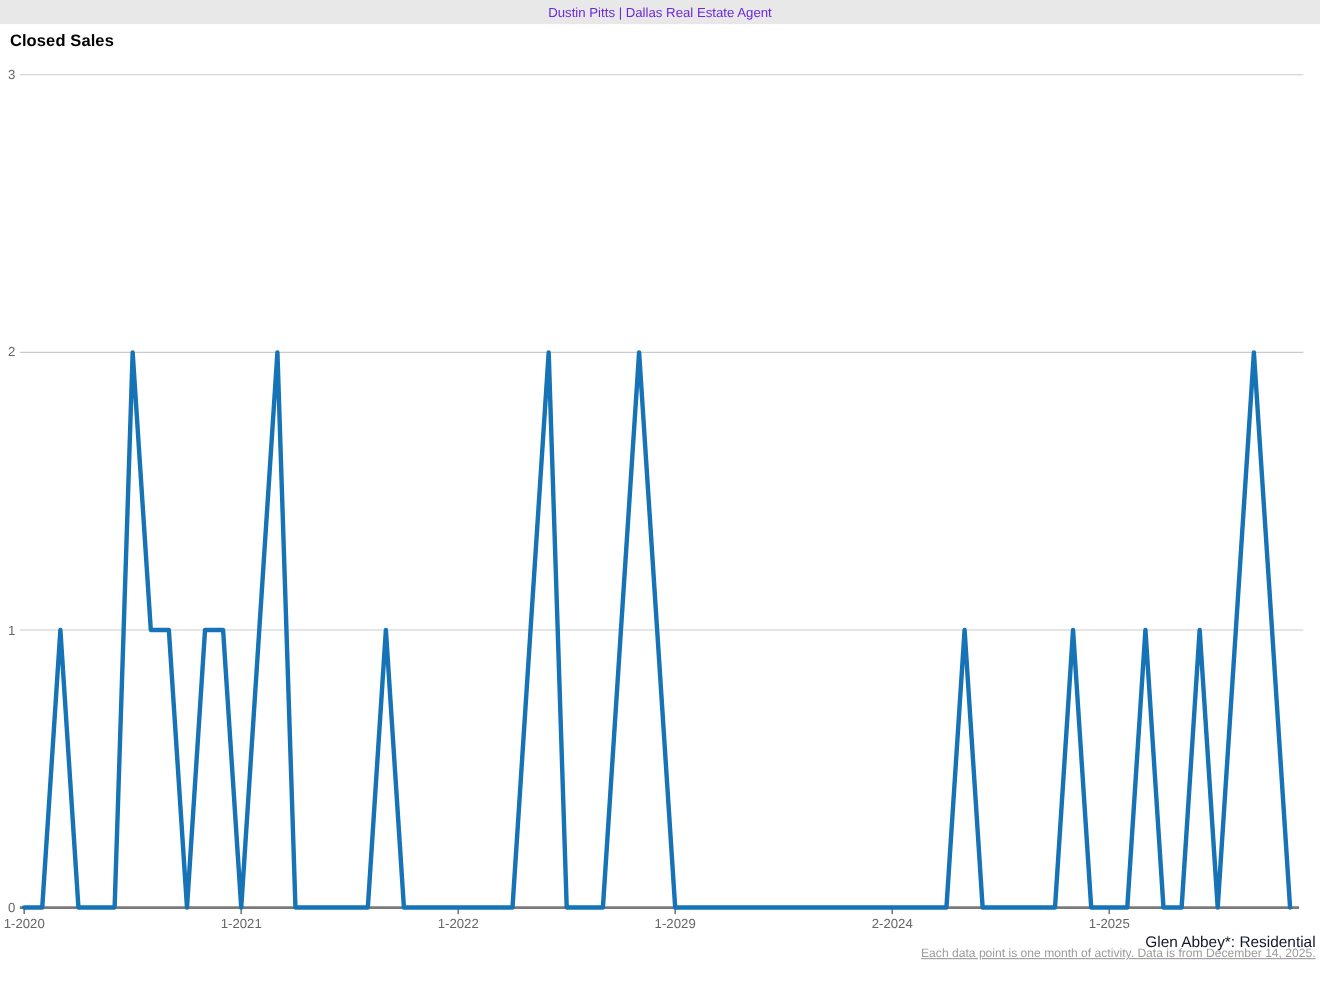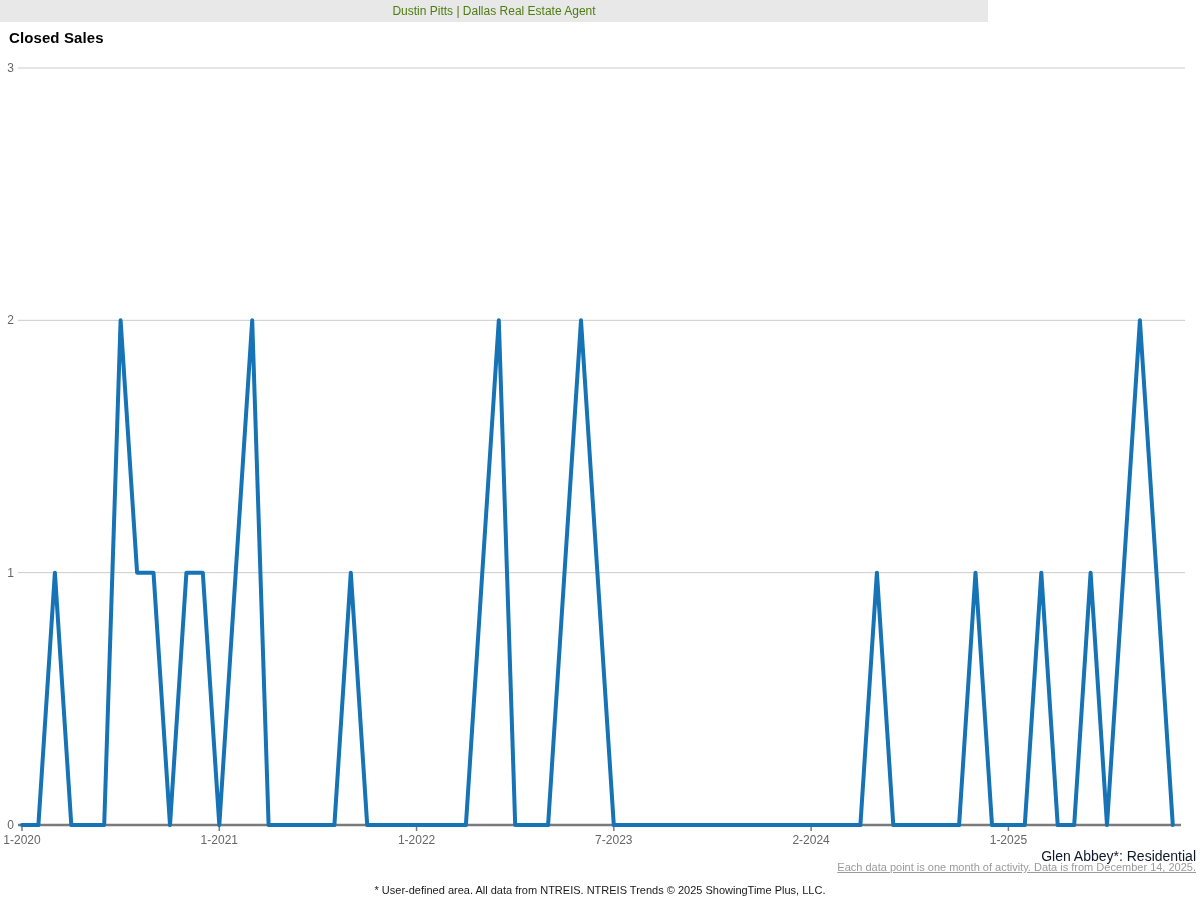--- a/index.html
+++ b/index.html
@@ -1,23 +1,23 @@
 <!DOCTYPE html>
 <html><head>
 <meta charset="utf-8">
 <style>
   html,body{margin:0;padding:0;background:#ffffff;}
   .page{
     position:relative;width:1200px;height:900px;overflow:hidden;
     font-family:"Liberation Sans","DejaVu Sans",sans-serif;background:#ffffff;
   }
   .site-header{
-    position:absolute;left:0;top:0;width:988px;height:22px;
+    position:absolute;left:0;top:0;width:1200px;height:22px;
     background:#e8e8e8;text-align:center;line-height:22px;
-    font-size:12px;color:#4d7c0f;
+    font-size:12px;color:#6d28d9;
   }
   .chart-title{
     position:absolute;left:5px;top:25px;margin:4px;
     font-size:15px;font-weight:700;color:#000000;letter-spacing:.1px;
   }
   .legend{
     position:absolute;left:0;top:45px;width:1200px;height:18px;
     display:flex;align-items:center;justify-content:center;gap:6px;
     padding-left:14px;box-sizing:border-box;
   }
@@ -70,22 +70,21 @@
     </svg>
 
   <div id="axis-labels">
       <div class="ylab" style="top: 818px;">0</div>
       <div class="ylab" style="top: 565.7px;">1</div>
       <div class="ylab" style="top: 313.3px;">2</div>
       <div class="ylab" style="top: 61px;">3</div>
       <div class="xlab" style="left: -8px;">1-2020</div>
       <div class="xlab" style="left: 189.3px;">1-2021</div>
       <div class="xlab" style="left: 386.6px;">1-2022</div>
-      <div class="xlab" style="left: 583.8px;">7-2023</div>
+      <div class="xlab" style="left: 583.8px;">1-2029</div>
       <div class="xlab" style="left: 781.1px;">2-2024</div>
       <div class="xlab" style="left: 978.4px;">1-2025</div>
     </div>
 
   <div class="note-series">Glen Abbey*: Residential</div>
   <div class="note-data">Each data point is one month of activity. Data is from December 14, 2025.</div>
-  <footer class="attribution">* User-defined area. All data from NTREIS. NTREIS Trends © 2025 ShowingTime Plus, LLC.</footer>
 
 </div>
 
 </body></html>

